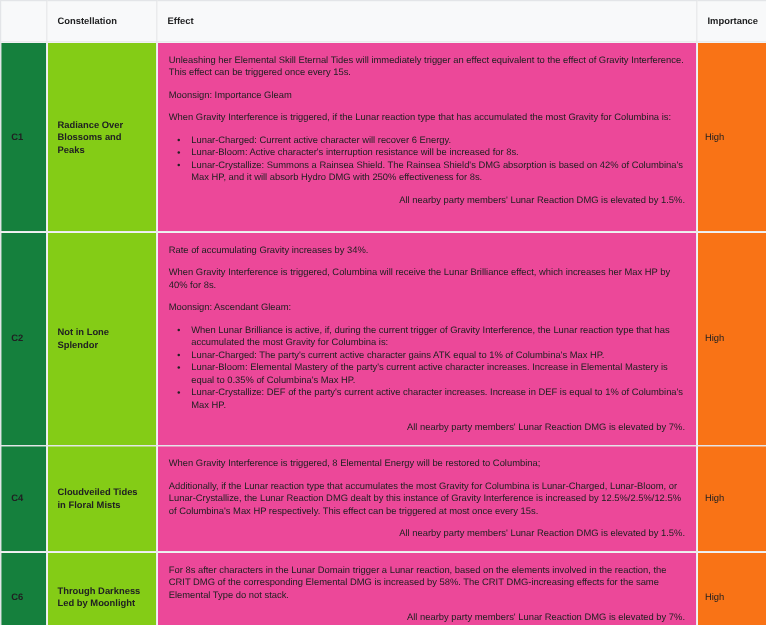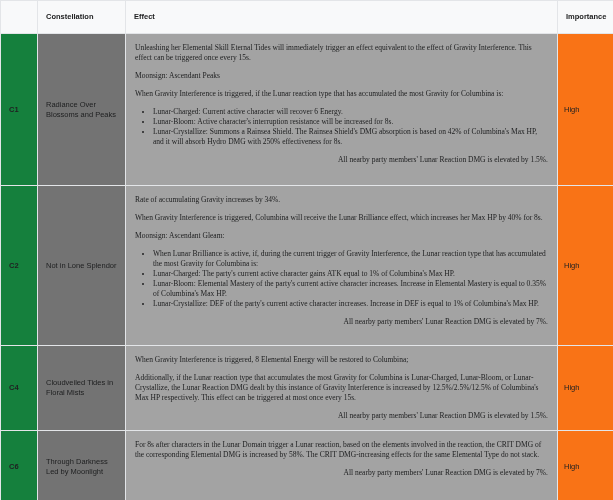--- a/index.html
+++ b/index.html
@@ -36,27 +36,27 @@
   }
   td.id-cell {
     background: #15803d;
     font-weight: bold;
     vertical-align: middle;
     padding: 0 8px;
   }
   td.constellation-cell {
     vertical-align: middle;
     padding: 0 8px;
-    background: #737373;
+    background: #84cc16;
+    font-weight: bold;
   }
   td.effect-cell {
     vertical-align: top;
     padding: 9px 9px;
-    background: #a3a3a3;
-    font-family: Liberation Serif, serif;
+    background: #ec4899;
   }
   td.importance-cell {
     vertical-align: middle;
     padding: 0 6px;
     background: #f97316;
   }
   td.effect-cell p {
     margin: 0 0 8px 0;
   }
   td.effect-cell p:last-child {
@@ -94,21 +94,21 @@
         <th>Effect</th>
         <th>Importance</th>
       </tr>
     </thead>
     <tbody>
         <tr>
           <td class="id-cell">C1</td>
           <td class="constellation-cell">Radiance Over Blossoms and Peaks</td>
           <td class="effect-cell">
             <p>Unleashing her Elemental Skill Eternal Tides will immediately trigger an effect equivalent to the effect of Gravity Interference. This effect can be triggered once every 15s.</p>
-            <p>Moonsign: Ascendant Peaks</p>
+            <p>Moonsign: Importance Gleam</p>
             <p>When Gravity Interference is triggered, if the Lunar reaction type that has accumulated the most Gravity for Columbina is:</p>
             <ul>
               <li>Lunar-Charged: Current active character will recover 6 Energy.</li>
               <li>Lunar-Bloom: Active character's interruption resistance will be increased for 8s.</li>
               <li>Lunar-Crystallize: Summons a Rainsea Shield. The Rainsea Shield's DMG absorption is based on 42% of Columbina's Max HP, and it will absorb Hydro DMG with 250% effectiveness for 8s.</li>
             </ul>
             <p>All nearby party members' Lunar Reaction DMG is elevated by 1.5%.</p>
           </td>
           <td class="importance-cell">High</td>
         </tr>

